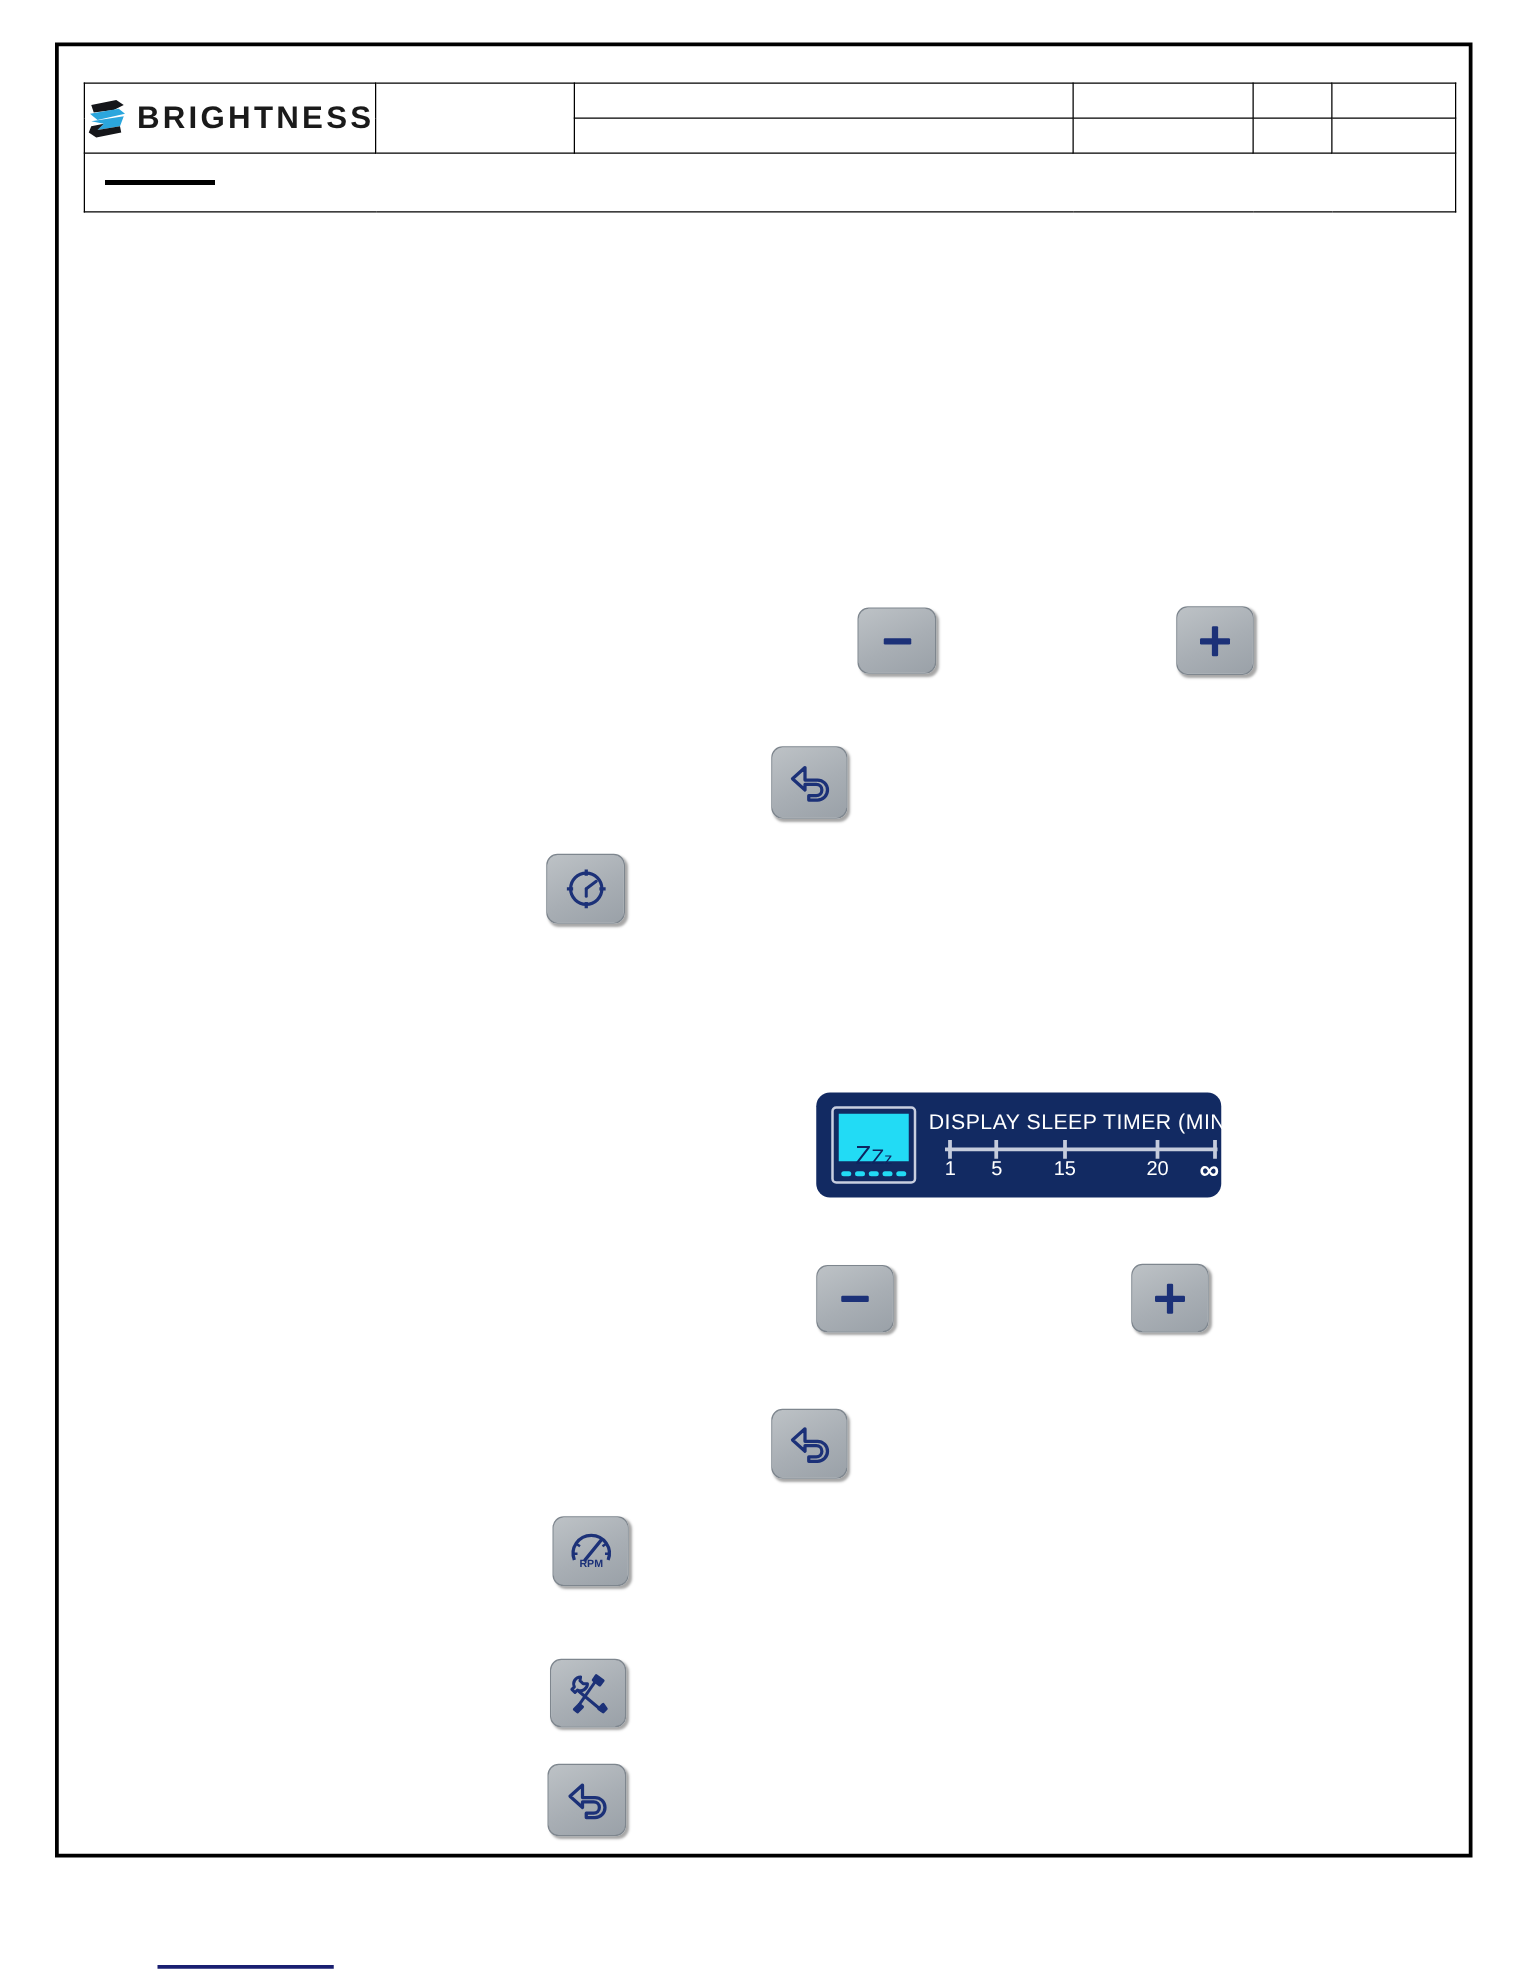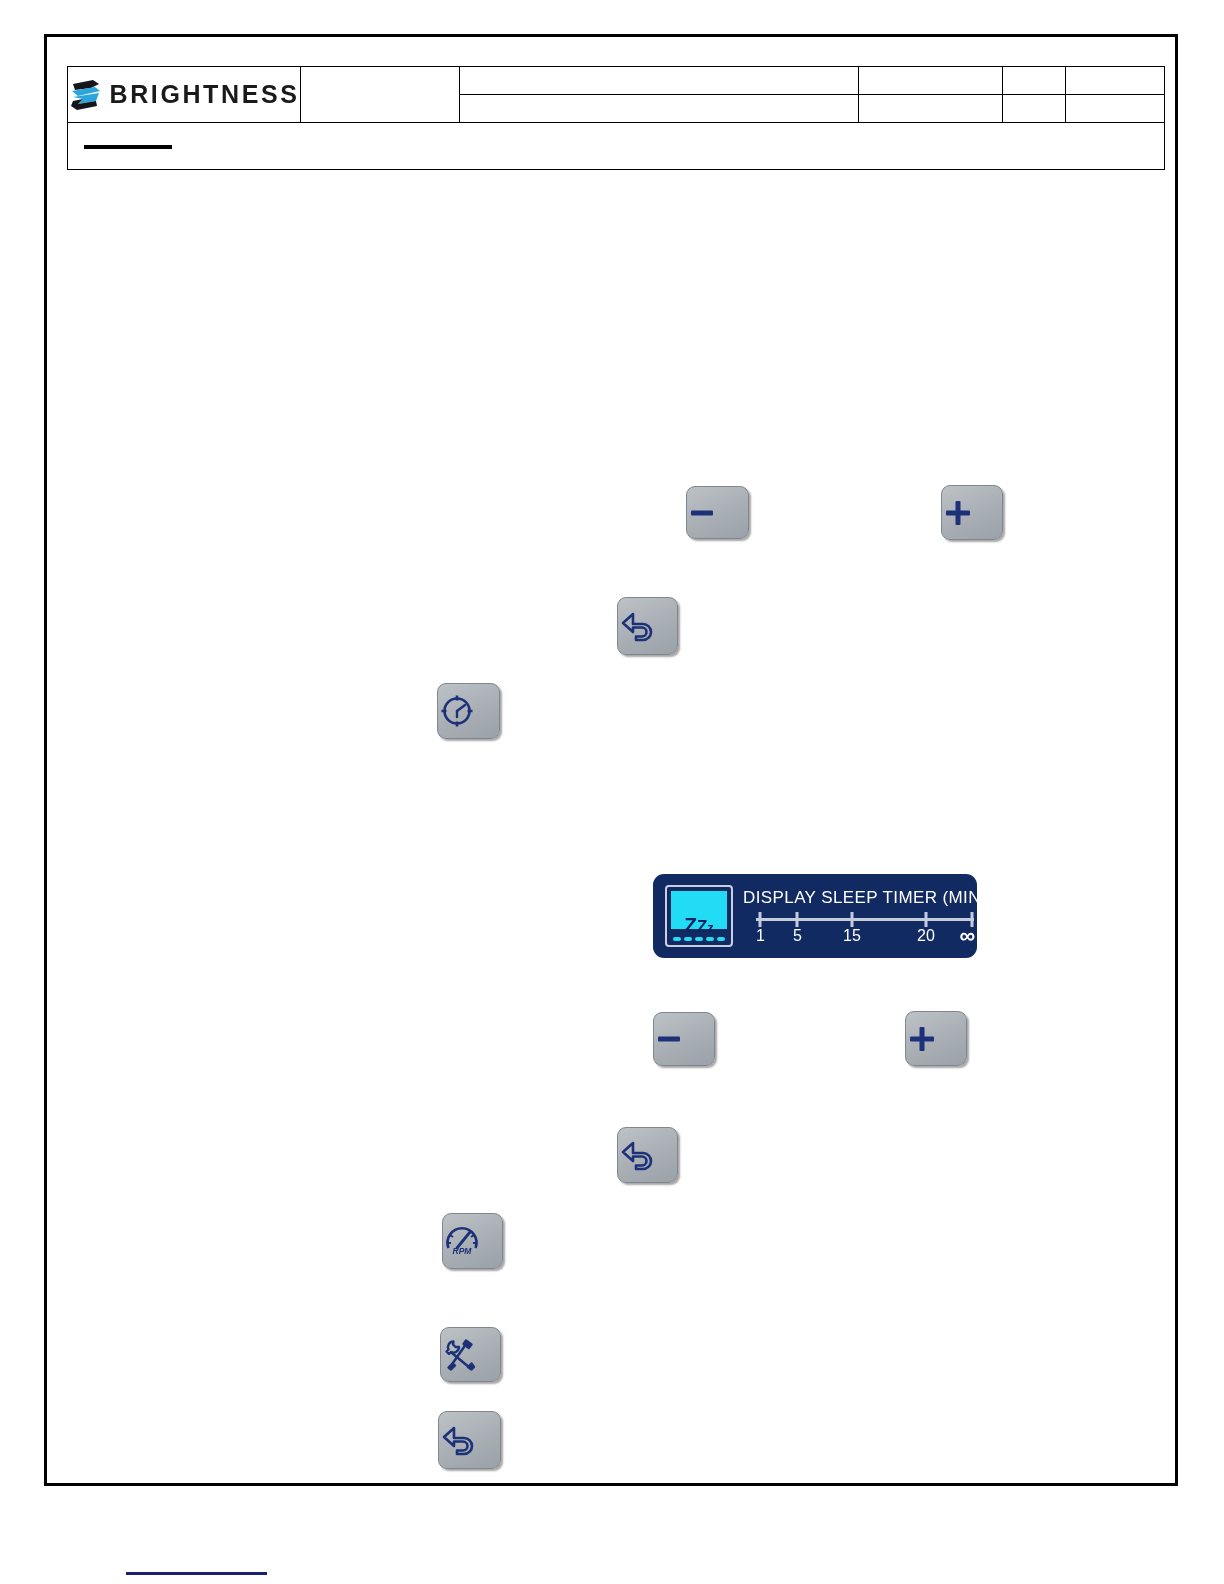--- a/index.html
+++ b/index.html
@@ -147,21 +147,21 @@
   }
   .screen-dots span {
     width: 8px;
     height: 4px;
     border-radius: 2px;
     background: #22dbf5;
     display: block;
   }
   .zzz-text {
     font-family: "Liberation Sans", sans-serif;
-    font-weight: bold;
+    font-weight: normal;
     color: #0d2560;
     line-height: 1;
     letter-spacing: 0px;
     margin-top: 28px;
   }
   .zzz-text .z1 { font-size: 21px; }
   .zzz-text .z2 { font-size: 17px; }
   .zzz-text .z3 { font-size: 13px; }
 
   
@@ -229,21 +229,21 @@
   
   .btn {
     position: absolute;
     background: linear-gradient(155deg, #bdc2c6 0%, #a8aeb4 55%, #9aa1a8 100%);
     border: 1px solid #7e868e;
     border-radius: 9px;
     box-shadow: 2px 2px 2px rgba(0,0,0,0.35);
     box-sizing: border-box;
     display: flex;
     align-items: center;
-    font-style: italic;
+    justify-content: center;
   }
   .btn svg { display: block; }
 
   
   #btn-minus-brightness { left: 639px; top: 449px;  width: 63px; height: 53px; }
   #btn-plus-brightness  { left: 894px; top: 448px;  width: 62px; height: 55px; }
   #btn-back-brightness  { left: 570px; top: 560px;  width: 61px; height: 58px; }
   #btn-clock            { left: 390px; top: 646px;  width: 63px; height: 56px; }
   #btn-minus-sleep      { left: 606px; top: 975px;  width: 62px; height: 54px; }
   #btn-plus-sleep       { left: 858px; top: 974px;  width: 62px; height: 55px; }

